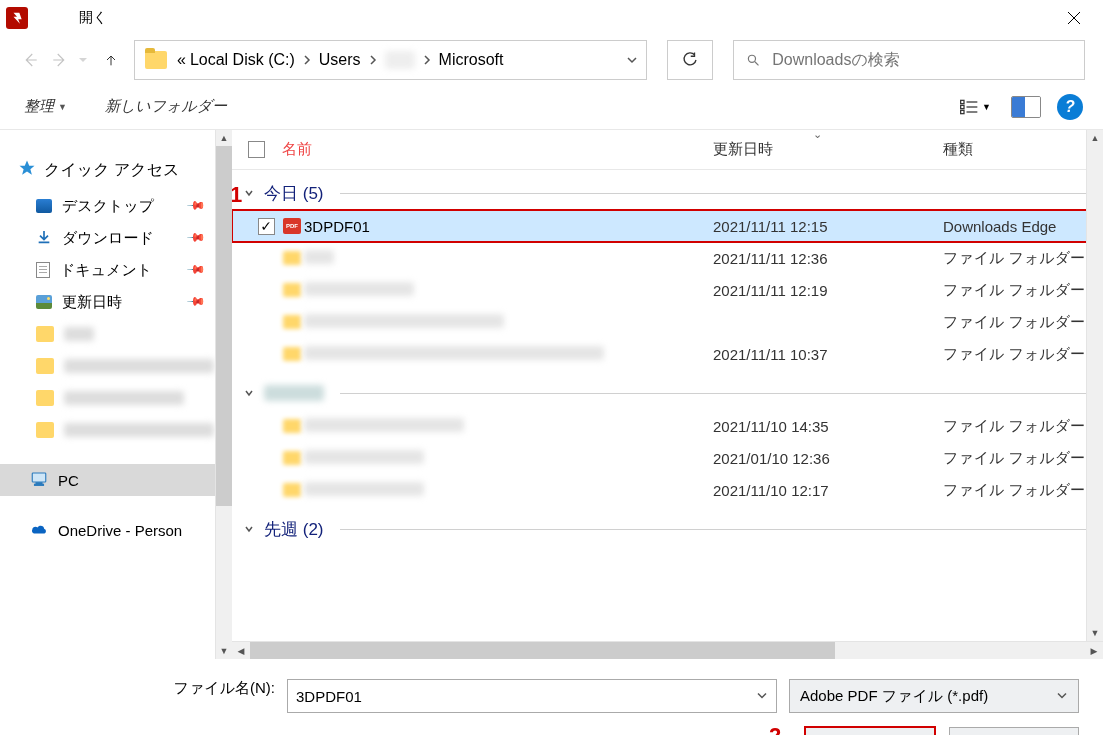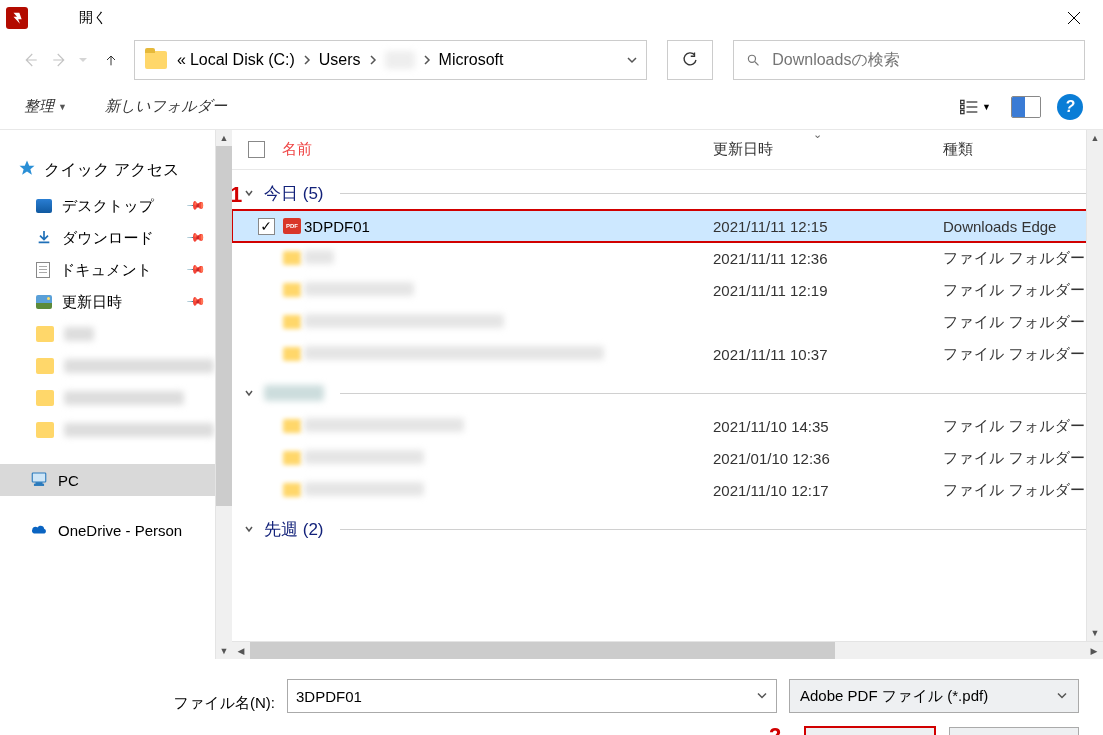--- a/index.html
+++ b/index.html
@@ -110,21 +110,21 @@
 .hscroll .har { width:18px; display:flex; justify-content:center; color:#555; font-size:9px;}
 .hscroll .htrack { flex:1; position:relative; height:100%;}
 .hscroll .hthumb { position:absolute; left:0; top:0; bottom:0; width:70%; background:#ccc;}
 
 .vscroll-right { position:absolute; right:0; top:0; bottom:18px; width:17px; background:#f0f0f0; border-left:1px solid #e4e4e4; display:flex; flex-direction:column;}
 .vscroll-right .ar { height:16px; display:flex; align-items:center; justify-content:center; color:#555; font-size:9px;}
 .vscroll-right .thumb { flex:1; }
 
 
 .bottom { padding: 20px 24px 16px 24px;}
-.filerow { display:flex; align-items:flex-end; gap: 12px; justify-content:flex-end; margin-bottom: 14px;}
+.filerow { display:flex; align-items:flex-start; gap: 12px; justify-content:flex-end; margin-bottom: 14px;}
 .filerow .lbl { font-size:15px; color:#000;}
 .filerow .fname-input { width: 490px; height: 34px; border:1px solid #aaa; padding: 0 8px; font-size:15px; display:flex; align-items:center; position:relative;}
 .filerow .fname-input .dd { position:absolute; right:8px; top:50%; transform:translateY(-50%); color:#555;}
 .filerow .filter-sel { width: 290px; height: 34px; border:1px solid #aaa; background:#eef0f2; padding: 0 10px; font-size:15px; display:flex; align-items:center; position:relative; cursor:pointer;}
 .filerow .filter-sel .dd { position:absolute; right:10px; top:50%; transform:translateY(-50%); color:#555;}
 .btnrow { display:flex; gap: 14px; justify-content:flex-end; position:relative;}
 .btn { width: 130px; height: 34px; border:1px solid #aaa; background:#eef0f2; font-size:15px; display:flex; align-items:center; justify-content:center; cursor:pointer;}
 .btn.primary-out { outline:2px solid #d10000; outline-offset:-1px;}
 </style>
 </head>

